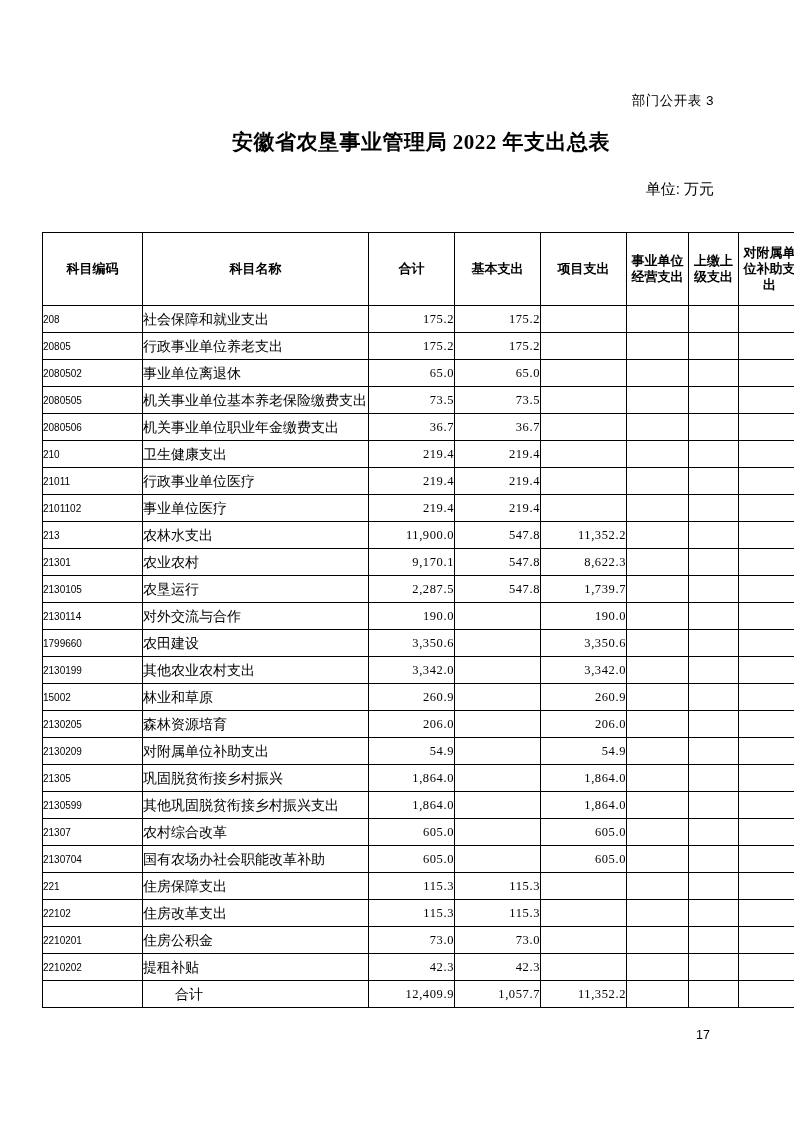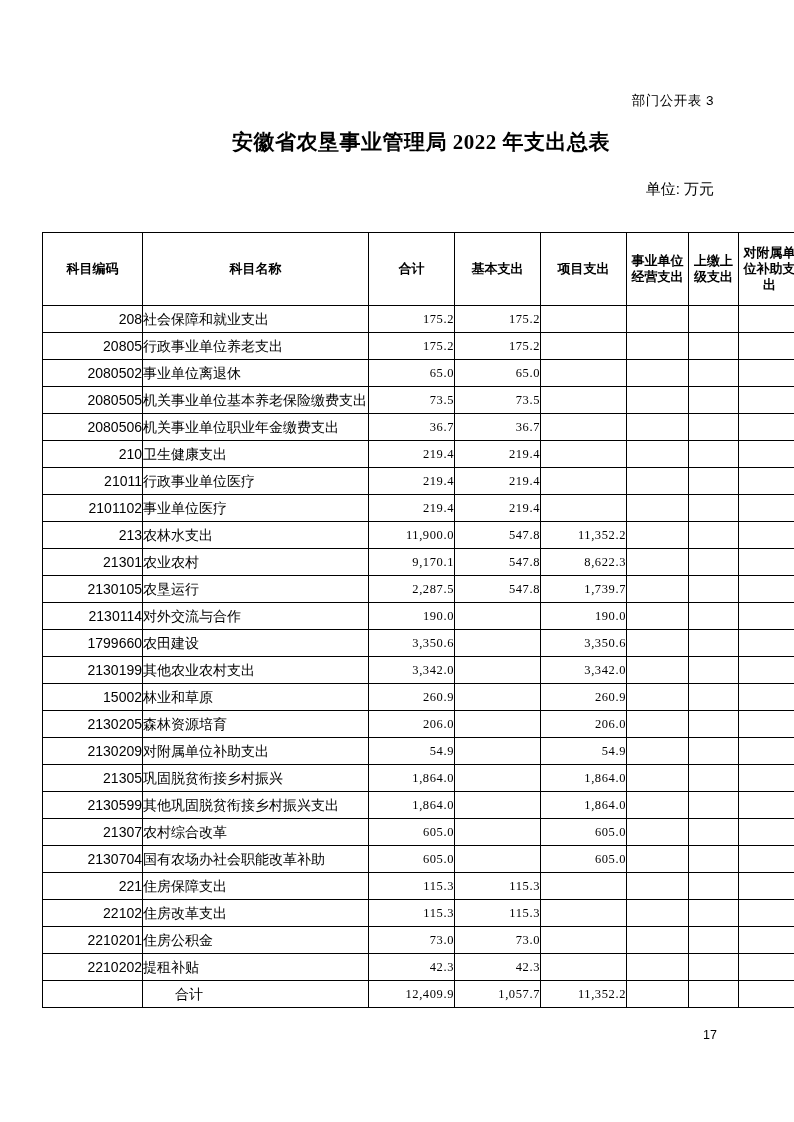--- a/index.html
+++ b/index.html
@@ -74,24 +74,24 @@
   .col-code { width: 100px; }
   .col-name { width: 226px; }
   .col-total { width: 86px; }
   .col-basic { width: 86px; }
   .col-project { width: 86px; }
   .col-oper { width: 62px; }
   .col-upper { width: 50px; }
   .col-sub { width: 62px; }
 
   td.code {
-    text-align: right;
+    text-align: left;
     height: 26px;
     padding: 2px 4px;
-    font-size: 14px;
+    font-size: 10px;
     white-space: nowrap;
   }
   td.name {
     text-align: left;
     height: 26px;
     padding: 3px 4px;
     font-size: 14px;
     line-height: 1.3;
   }
   td.num {
@@ -105,21 +105,21 @@
   .ind0 { padding-left: 4px; }
   .ind1 { padding-left: 14px; }
   .ind2 { padding-left: 26px; }
   .nm0 { padding-left: 6px; }
   .nm1 { padding-left: 20px; }
   .nm2 { padding-left: 32px; }
   tr.total td.name { padding-left: 32px; }
   .page-num {
     position: absolute;
     top: 1028px;
-    right: 77px;
+    right: 84px;
     font-size: 12.5px;
     font-family: "Liberation Sans", sans-serif;
   }
 </style>
 </head>
 <body>
 
 <div class="page">
 
   <div class="header-note">部门公开表 3</div>

